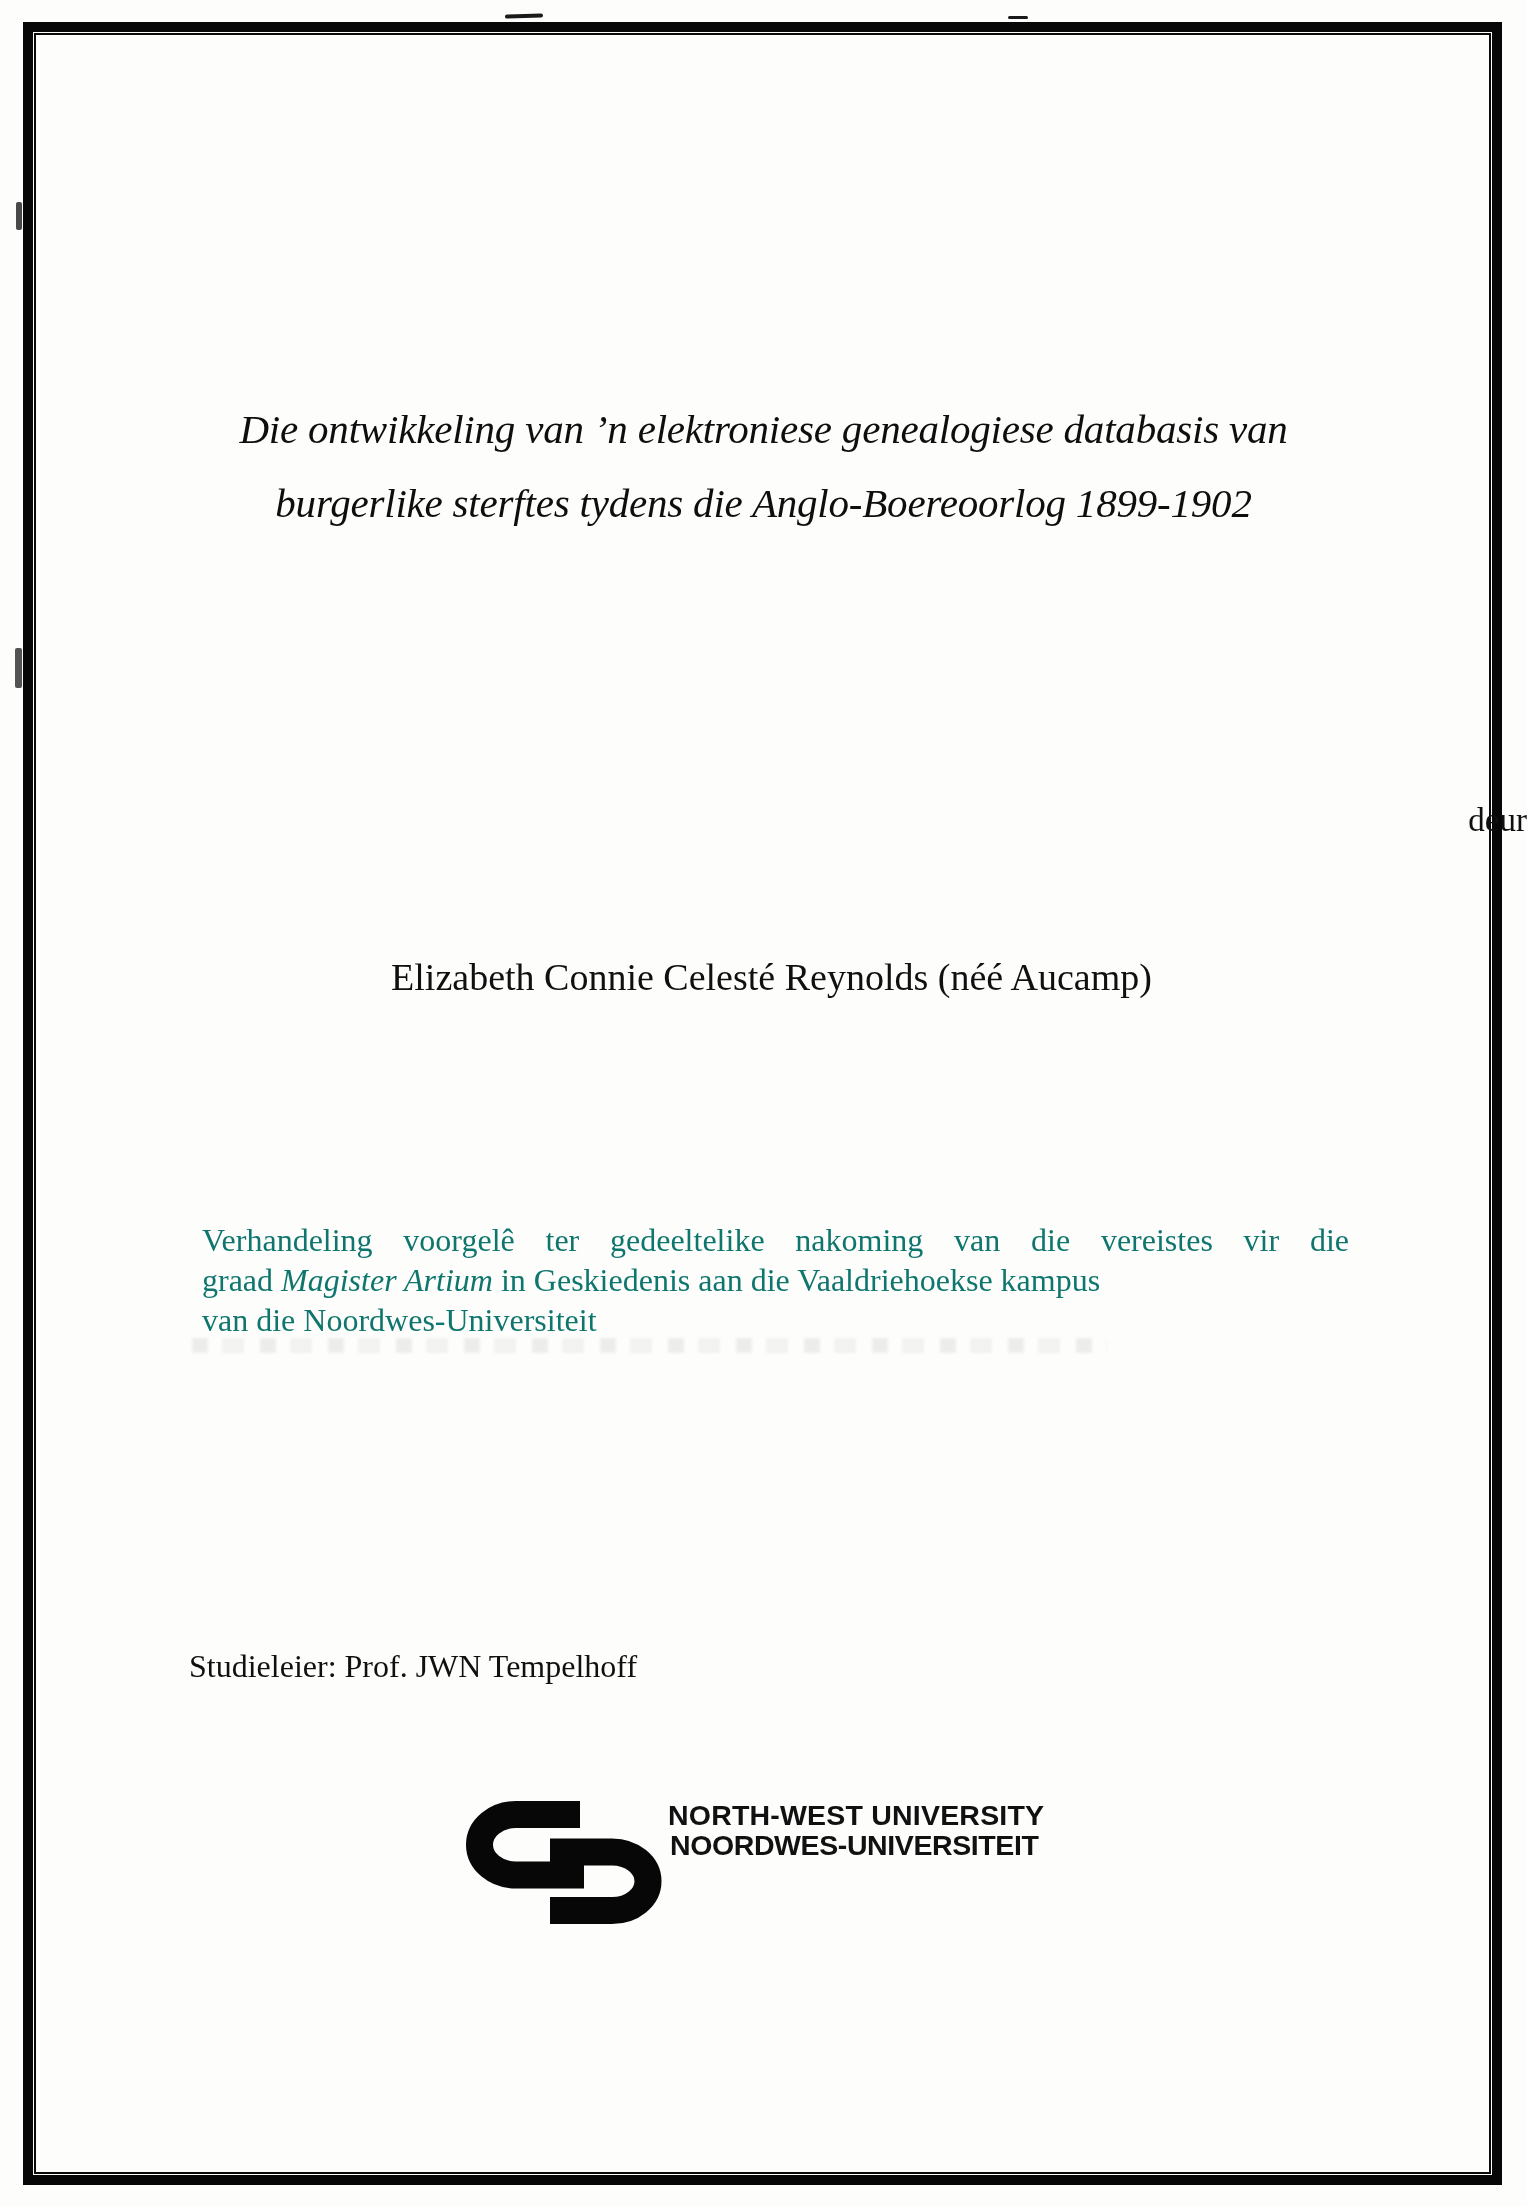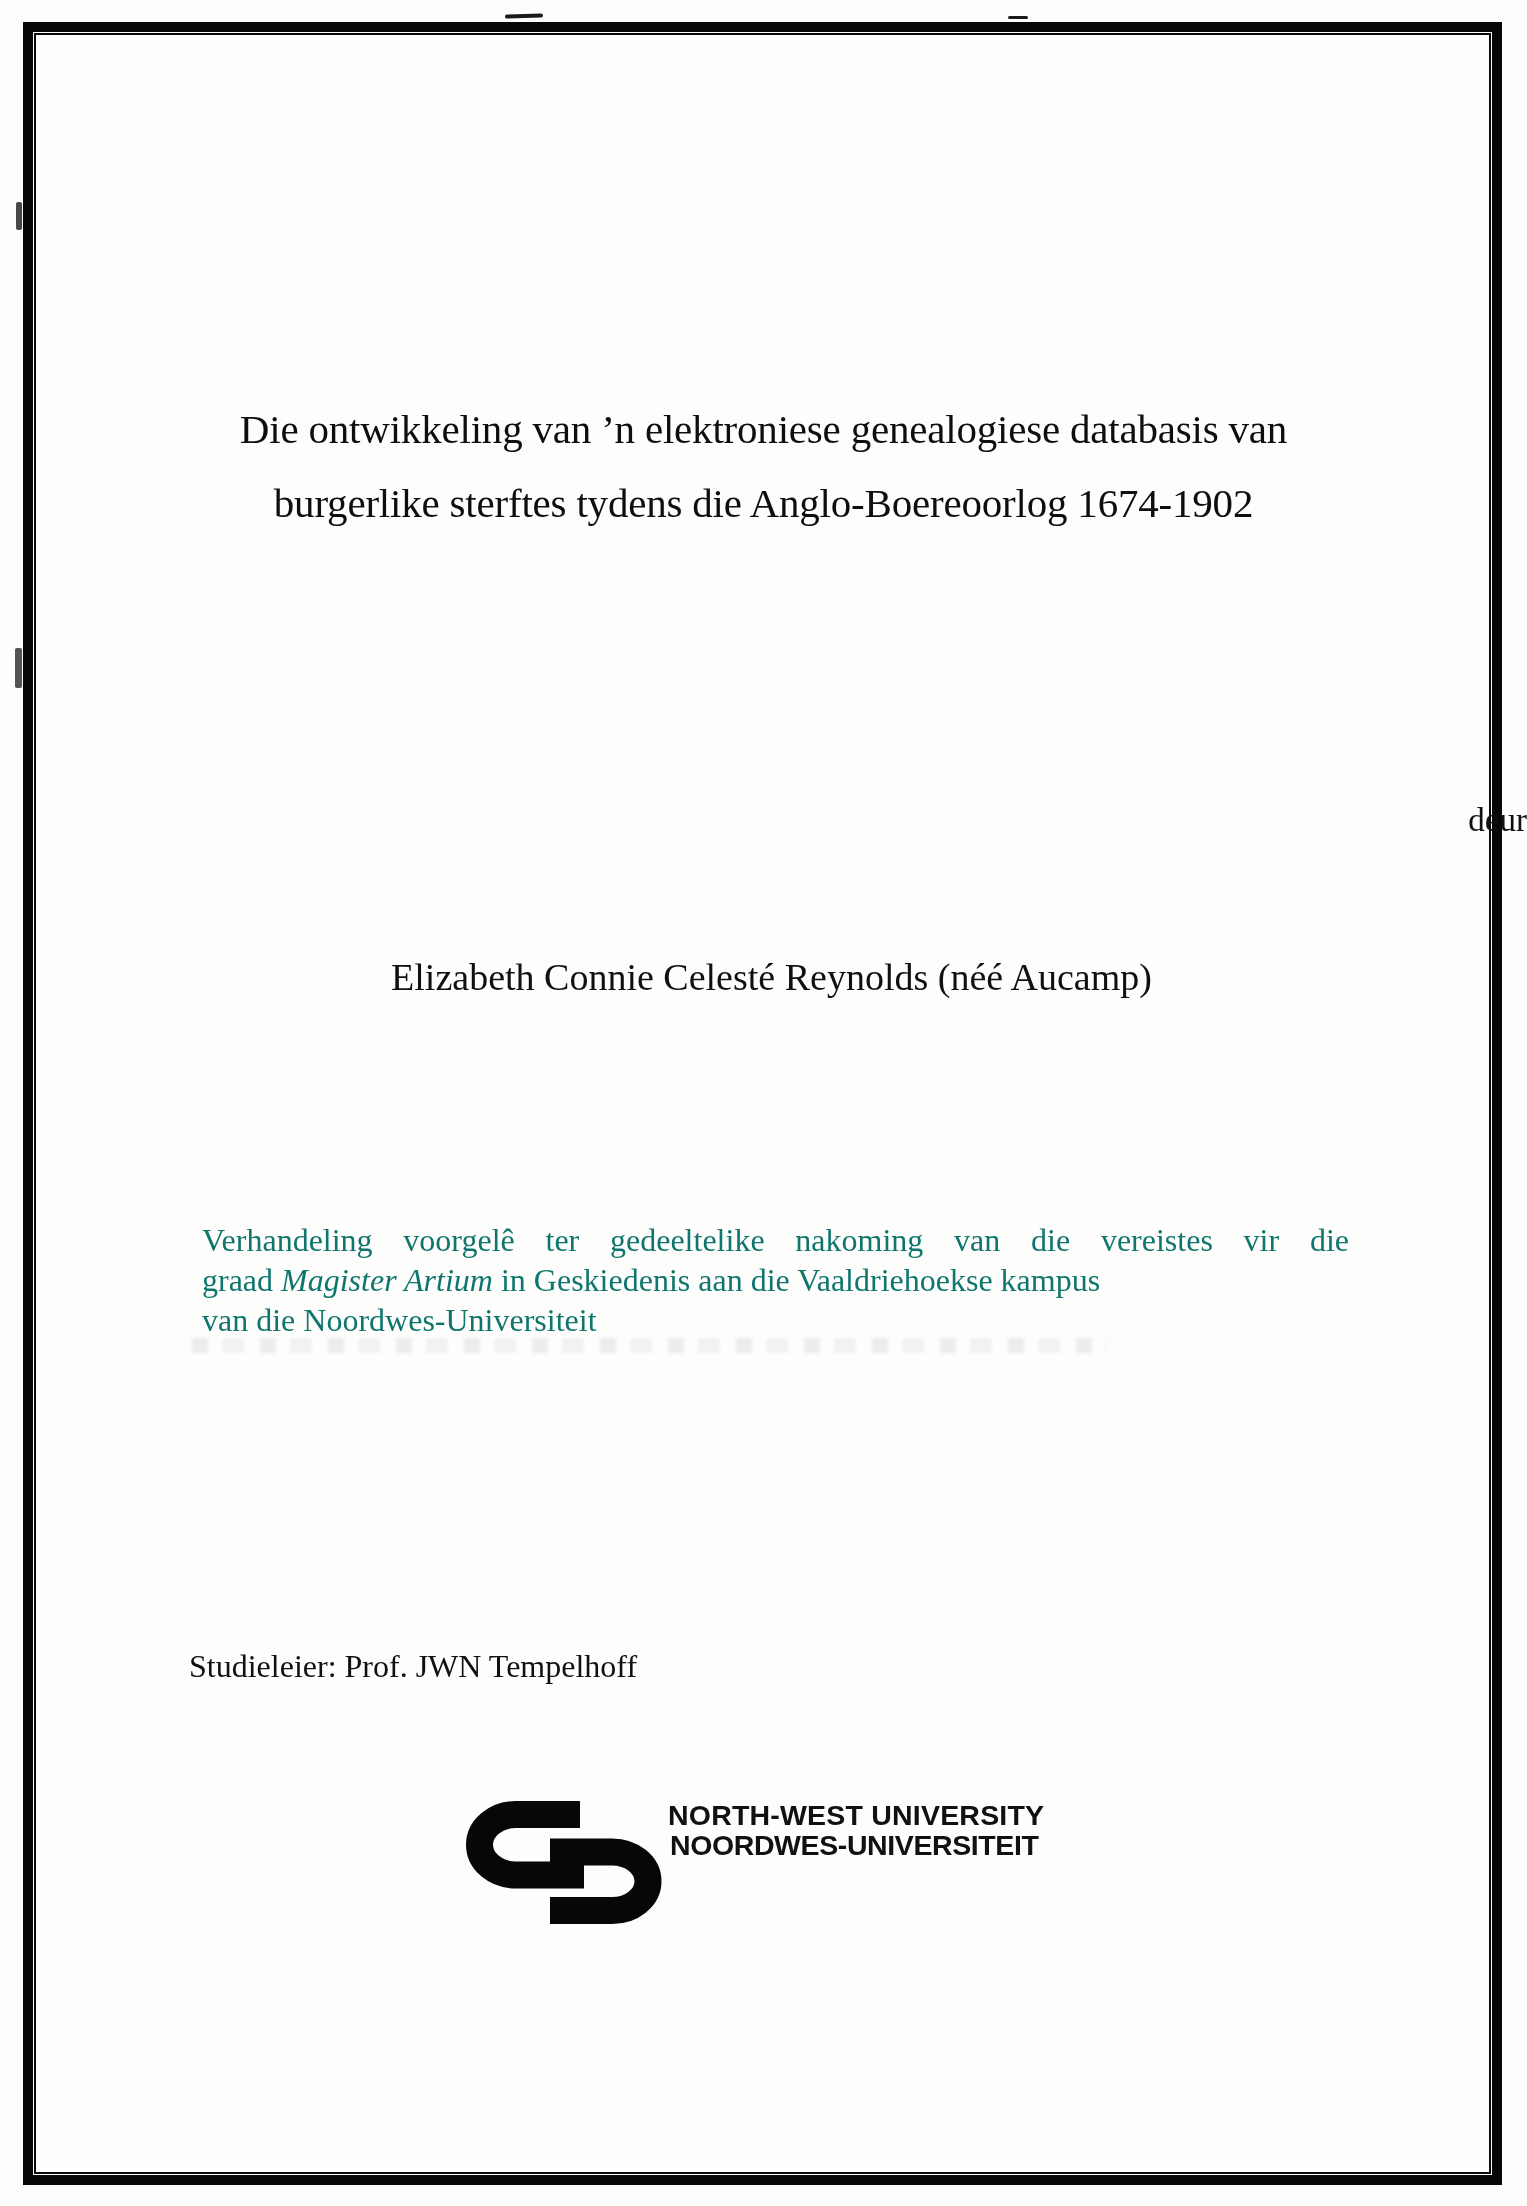--- a/index.html
+++ b/index.html
@@ -28,20 +28,21 @@
 
   
   .title {
     position: absolute;
     left: 60px; right: 60px; top: 392px;
     text-align: center;
     font-size: 41px;
     line-height: 74px;
     letter-spacing: -0.2px;
     color: #0e0e0e;
+    font-style: italic;
   }
 
   .byline {
     position: absolute;
     left: 0; right: 0; top: 802px;
     padding-left: 24px;
     text-align: right;
     font-size: 33px;
     line-height: 36px;
   }
@@ -119,21 +120,21 @@
 <body>
 
 <div class="page">
 
   <div class="frame-outer">
     <div class="frame-inner"></div>
   </div>
 
   <div class="title">
     <div>Die ontwikkeling van ’n elektroniese genealogiese databasis van</div>
-    <div>burgerlike sterftes tydens die Anglo-Boereoorlog 1674-1902</div>
+    <div>burgerlike sterftes tydens die Anglo-Boereoorlog 1899-1902</div>
   </div>
 
   <div class="byline">deur</div>
 
   <div class="author">Elizabeth Connie Celesté Reynolds (néé Aucamp)</div>
 
   <div class="descr">
     <div class="just">Verhandeling voorgelê ter gedeeltelike nakoming van die vereistes vir die</div>
     <div><span>graad </span><span class="it">Magister Artium</span><span> in Geskiedenis aan die Vaaldriehoekse kampus</span></div>
     <div>van die Noordwes-Universiteit</div>

